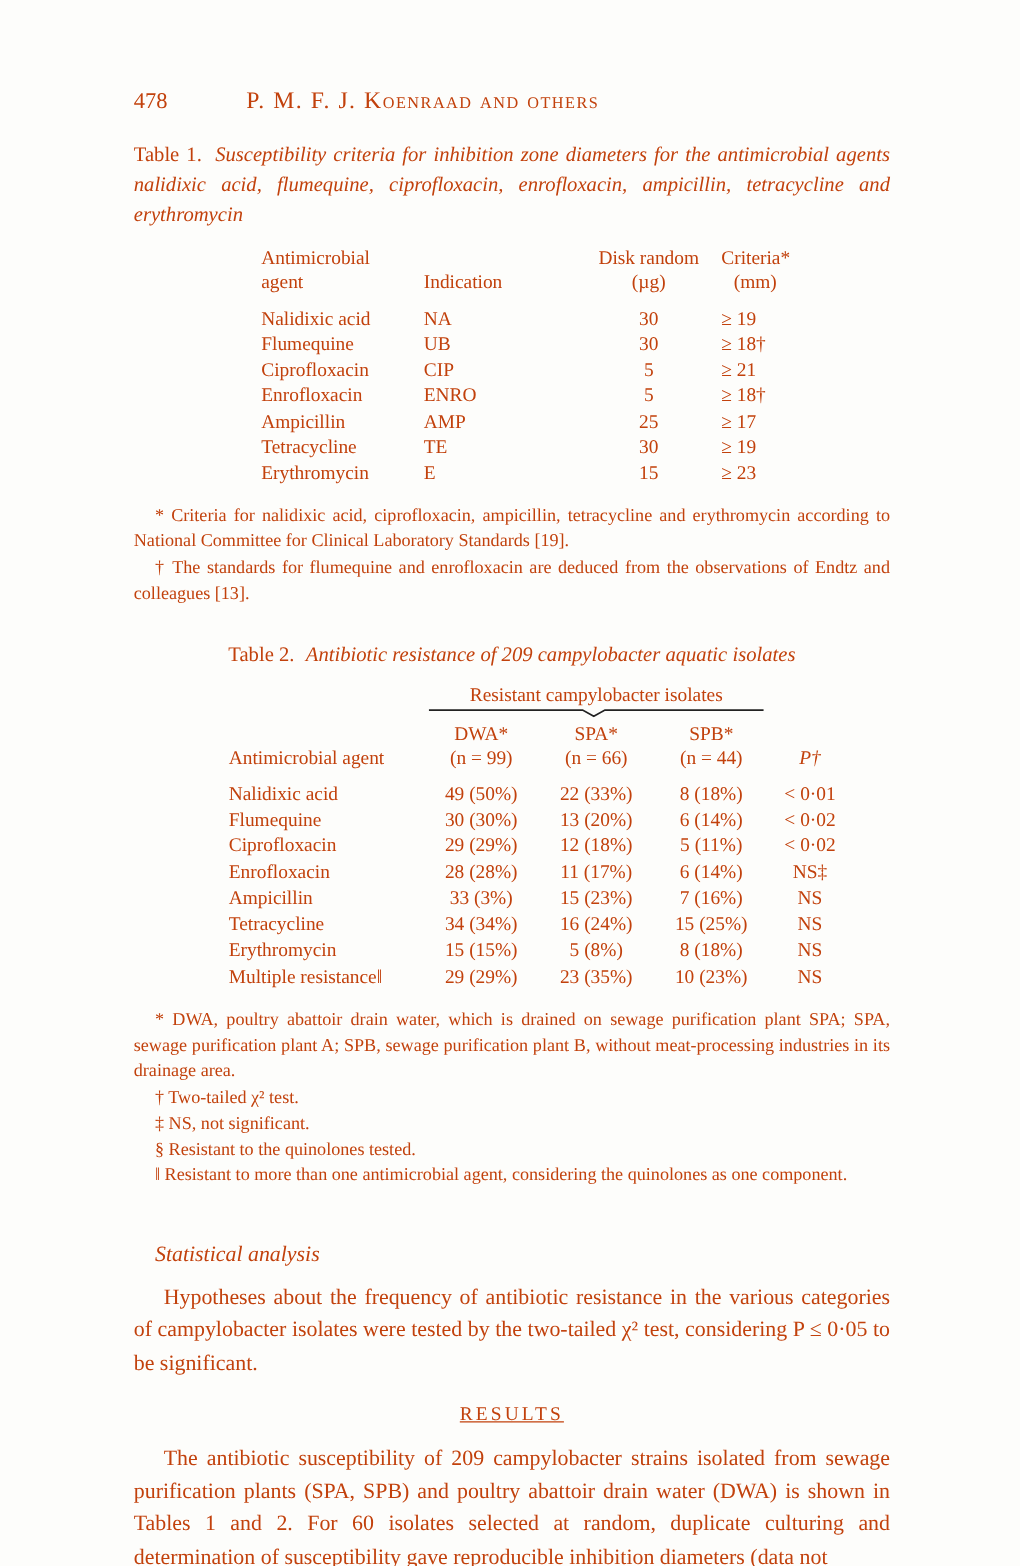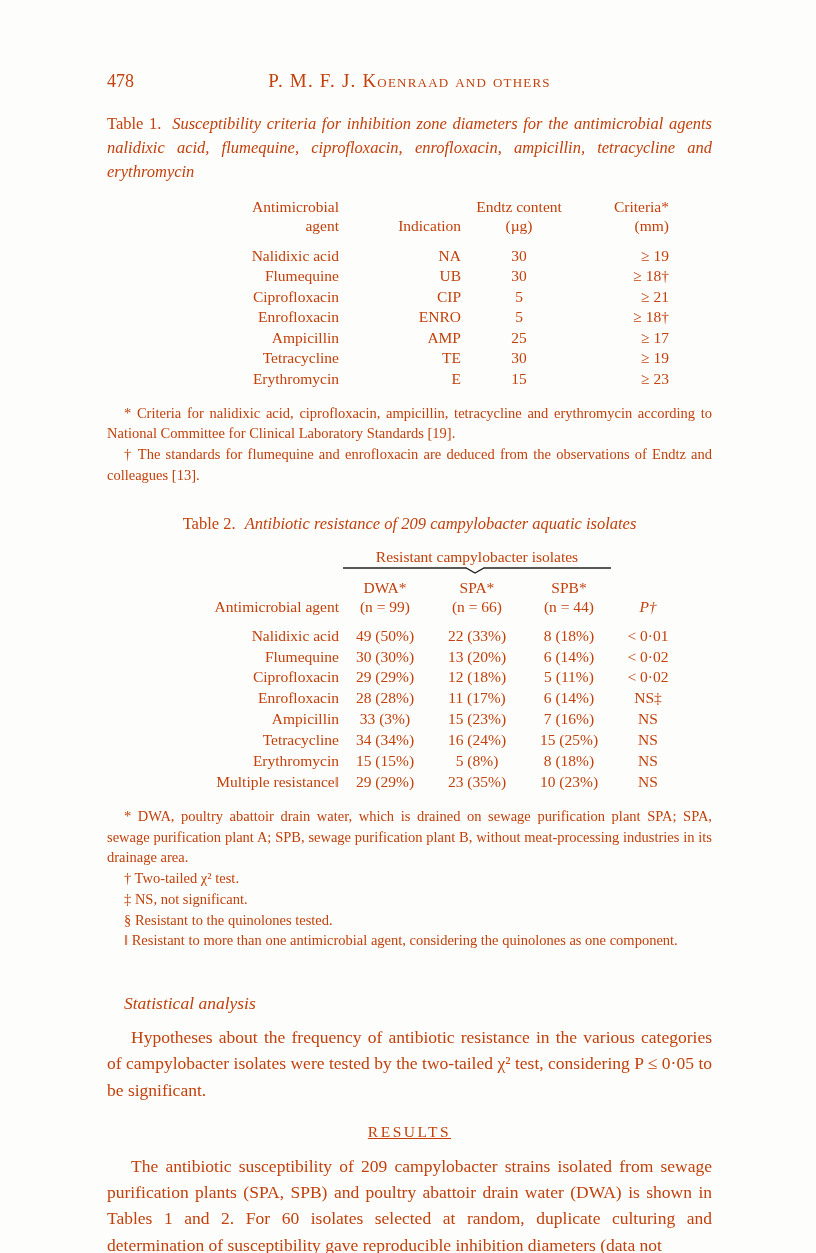--- a/index.html
+++ b/index.html
@@ -6,31 +6,31 @@
   html, body { margin: 0; padding: 0; background: #ffffff; }
   .page {
     width: 816px; height: 1253px;
     background: #fdfdfb; color: #c2410c;
     font-family: "Liberation Serif", serif;
     padding: 70px 104px 24px 107px;
     overflow: hidden;
   }
   .header { display: flex; align-items: baseline; }
   .pagenum { width: 90px; font-size: 18px; }
-  .running-head { flex: 1; text-align: center; font-variant: small-caps; letter-spacing: 1.2px; font-size: 19px; }
+  .running-head { flex: 1; font-variant: small-caps; letter-spacing: 1.2px; font-size: 19px; }
   .header-spacer { width: 90px; }
 
   .caption { margin: 20px 0 0 0; font-size: 16.5px; line-height: 1.45; text-align: justify; }
   .cap-label { font-style: normal; margin-right: 5px; }
   .cap-text { font-style: italic; }
   .t2cap { text-align: center; margin-top: 26px; }
 
   table { border-collapse: collapse; }
   th, td { font-weight: normal; padding: 1px 0; }
-  .al { text-align: right; }
+  .al { text-align: left; }
   .ac { text-align: center; }
   th { vertical-align: bottom; line-height: 1.25; }
 
   .t1 { margin: 12px 0 0 102px; font-size: 15.5px; }
   .t1 .c1 { width: 130px; }
   .t1 .c2 { width: 122px; }
   .t1 .c3 { width: 116px; }
   .t1 .c4 { width: 92px; }
   .t1 tbody tr:first-child td { padding-top: 10px; }
   .t1 td { line-height: 1.2; }
@@ -74,21 +74,21 @@
     <thead>
       <tr>
         <th class="al c1">
           <div>Antimicrobial</div>
           <div>agent</div>
         </th>
         <th class="al c2">
           <div>Indication</div>
         </th>
         <th class="ac c3">
-          <div>Endtz content</div>
+          <div>Disk random</div>
           <div>(µg)</div>
         </th>
         <th class="al c4">
           <div>Criteria*</div>
           <div class="ind8">(mm)</div>
         </th>
       </tr>
     </thead>
     <tbody>
       <tr>

